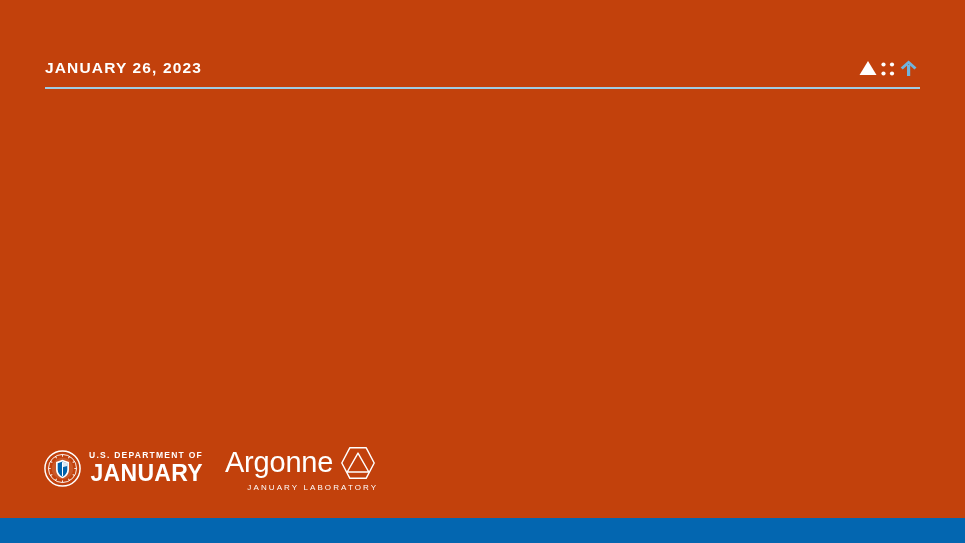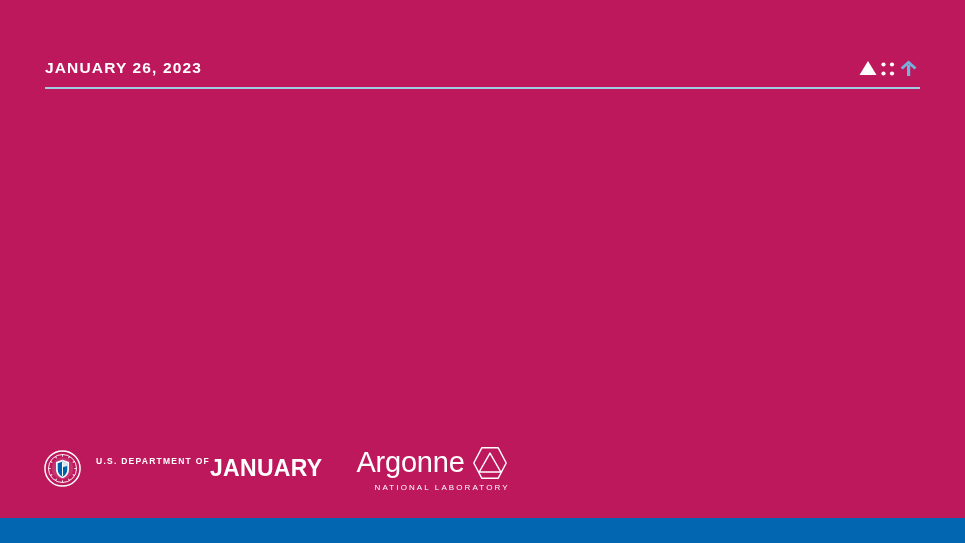--- a/index.html
+++ b/index.html
@@ -11,21 +11,21 @@
     height: 543px;
     overflow: hidden;
     font-family: "Liberation Sans", sans-serif;
     background: #0062ab;
   }
 
   .slide {
     position: relative;
     width: 965px;
     height: 543px;
-    background: #be185d;
+    background: #c2410c;
     box-sizing: border-box;
     overflow: hidden;
   }
 
   
   .bottom-band {
     position: absolute;
     left: 0;
     right: 0;
     bottom: 0;
@@ -115,23 +115,23 @@
     display: flex;
     align-items: center;
     height: 42px;
   }
   .doe-seal {
     width: 37px;
     height: 37px;
     flex: 0 0 auto;
   }
   .doe-wordmark {
-    margin-left: 15px;
-    display: flex;
-    flex-direction: row;
+    margin-left: 8px;
+    display: flex;
+    flex-direction: column;
     justify-content: center;
     text-align: right;
   }
   .doe-dept {
     font-size: 8.5px;
     font-weight: bold;
     letter-spacing: 1.25px;
     color: #ffffff;
     line-height: 1;
     margin-bottom: 2px;
@@ -140,21 +140,21 @@
   .doe-energy {
     font-size: 23px;
     font-weight: bold;
     letter-spacing: 0.3px;
     color: #ffffff;
     line-height: 1;
     white-space: nowrap;
   }
 
   .argonne-logo {
-    margin-left: 34px;
+    margin-left: 22px;
     display: flex;
     flex-direction: column;
     height: 48px;
     justify-content: center;
   }
   .argonne-top {
     display: flex;
     align-items: center;
   }
   .argonne-word {
@@ -249,18 +249,18 @@
     </div>
 
     <div class="argonne-logo">
       <div class="argonne-top">
         <div class="argonne-word">Argonne</div>
         <svg class="argonne-mark" viewBox="0 0 44 40" xmlns="http://www.w3.org/2000/svg">
           <path d="M13 3 L31 3 L40 20 L31 37 L13 37 L4 20 Z" fill="none" stroke="#ffffff" stroke-width="1.6" stroke-linejoin="round"></path>
           <path d="M22 9 L34 30 L10 30 Z" fill="none" stroke="#ffffff" stroke-width="1.6" stroke-linejoin="round"></path>
         </svg>
       </div>
-      <div class="argonne-sub">NATIONAL LABORATORY</div>
+      <div class="argonne-sub">JANUARY LABORATORY</div>
     </div>
 
   </div>
 
 </div>
 
 </body></html>

